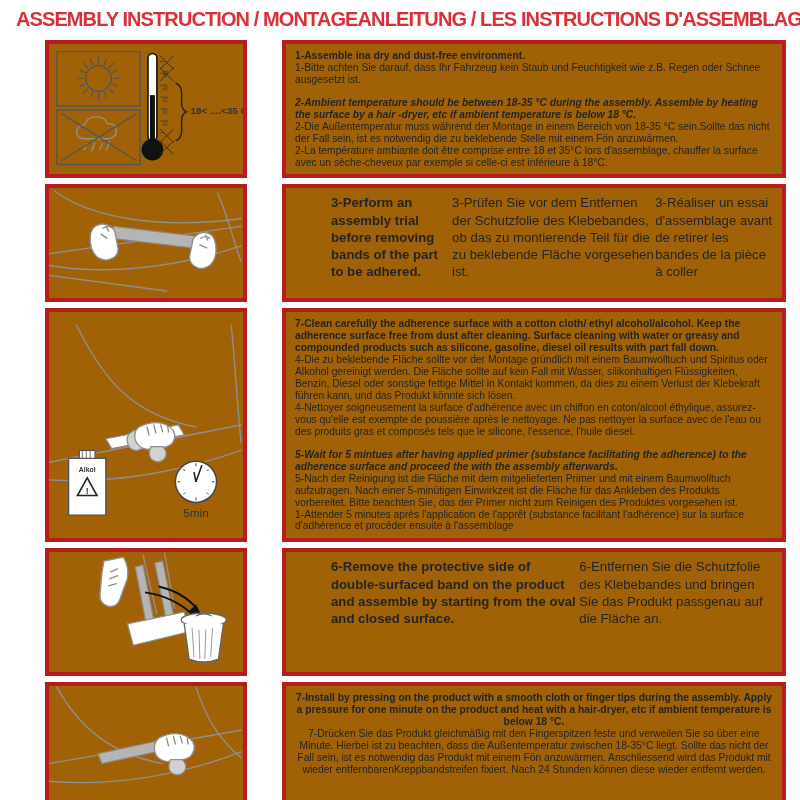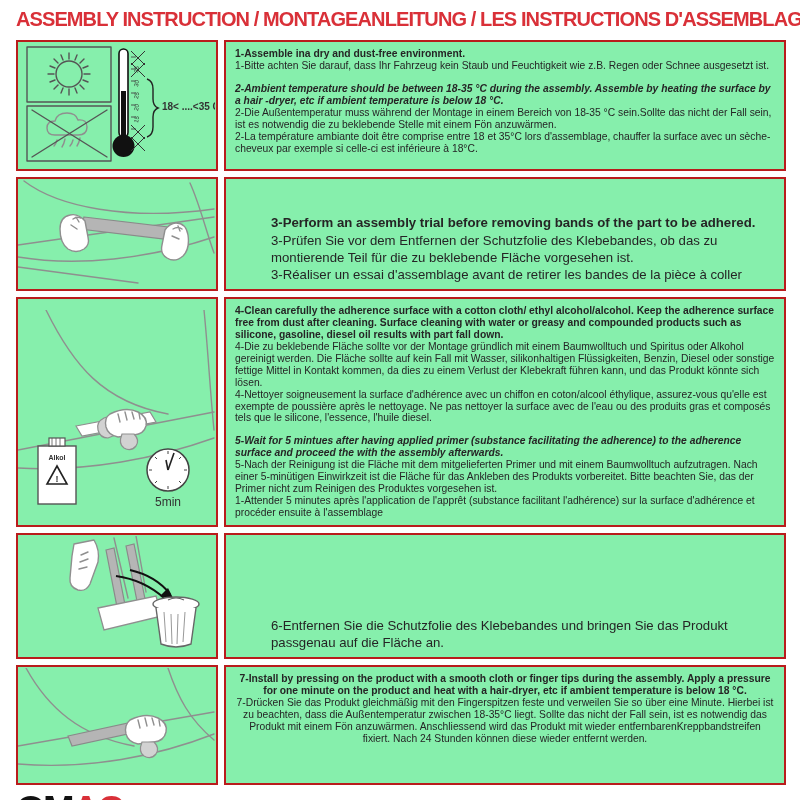--- a/index.html
+++ b/index.html
@@ -7,24 +7,24 @@
     width:800px; height:800px; overflow:hidden;
     font-family:"Liberation Sans", sans-serif;
     color:#222;
   }
   .page { padding:6px 14px 0 16px; }
   .doc-title {
     text-align:center; font-weight:bold; font-size:20px; letter-spacing:-0.9px;
     color:#d93038; white-space:nowrap; margin:2px 0 9px 0;
   }
   .row { display:flex; gap:6px; margin-bottom:6px; }
-  .cell { border:2px solid #b91c1c; background:#86efac; box-sizing:border-box; }
+  .cell { border:4px solid #b91c1c; background:#a16207; box-sizing:border-box;margin-left:29px; }
   .cell.left { flex:0 0 202px; display:flex; align-items:center; justify-content:center; overflow:hidden; }
   .cell.right { flex:1; padding:6px 9px; }
-  .row.big .cell.right { display:flex; flex-direction:column; justify-content:flex-end;padding-left:45px; }
+  .row.big .cell.right { display:flex; flex-direction:row; justify-content:flex-end;padding-left:45px; }
   .para { margin:0; font-size:10.3px; line-height:1.16; color:#252525; }
   .para.b { font-weight:bold; }
   .para.gap { margin-top:11px;font-style:italic; }
   .row.big .para { font-size:13.2px; line-height:1.3; }
   .r1 { min-height:131px; }
   .r2 { min-height:114px; }
   .r3 { min-height:210px; }
   .r4 { min-height:126px; }
   .r5 { min-height:120px;text-align:center; }
   .footer { display:flex; align-items:center; margin-top:2px; }
@@ -182,21 +182,21 @@
             <line x1="137" y1="173" x2="139" y2="171"></line>
               <line x1="161" y1="149" x2="163" y2="147"></line>
           </g>
           <line x1="150" y1="160" x2="156" y2="143" stroke="#222" stroke-width="1.6"></line>
           <line x1="150" y1="160" x2="148" y2="150" stroke="#222" stroke-width="1.6"></line>
           <text x="150" y="196" font-size="12" text-anchor="middle" fill="#222">5min</text>
         </g>
       </svg>
     </div>
     <div class="cell right">
-      <p class="para b">4-Clean carefully the adherence surface with a cotton cloth/ ethyl alcohol/alcohol. Keep the adherence surface free from dust after cleaning. Surface cleaning with water or greasy and compounded products such as silicone, gasoline, diesel oil results with part fall down.</p>
+      <p class="para b">7-Clean carefully the adherence surface with a cotton cloth/ ethyl alcohol/alcohol. Keep the adherence surface free from dust after cleaning. Surface cleaning with water or greasy and compounded products such as silicone, gasoline, diesel oil results with part fall down.</p>
       <p class="para">4-Die zu beklebende Fläche sollte vor der Montage gründlich mit einem Baumwolltuch und Spiritus oder Alkohol gereinigt werden. Die Fläche sollte auf kein Fall mit Wasser, silikonhaltigen Flüssigkeiten, Benzin, Diesel oder sonstige fettige Mittel in Kontakt kommen, da dies zu einem Verlust der Klebekraft führen kann, und das Produkt könnte sich lösen.</p>
       <p class="para">4-Nettoyer soigneusement la surface d'adhérence avec un chiffon en coton/alcool éthylique, assurez-vous qu'elle est exempte de poussière après le nettoyage. Ne pas nettoyer la surface avec de l'eau ou des produits gras et composés tels que le silicone, l'essence, l'huile diesel.</p>
       <p class="para b gap">5-Wait for 5 mintues after having applied primer (substance facilitating the adherence) to the adherence surface and proceed the with the assembly afterwards.</p>
       <p class="para">5-Nach der Reinigung ist die Fläche mit dem mitgelieferten Primer und mit einem Baumwolltuch aufzutragen. Nach einer 5-minütigen Einwirkzeit ist die Fläche für das Ankleben des Produkts vorbereitet. Bitte beachten Sie, das der Primer nicht zum Reinigen des Produktes vorgesehen ist.</p>
       <p class="para">1-Attender 5 minutes après l'application de l'apprêt (substance facilitant l'adhérence) sur la surface d'adhérence et procéder ensuite à l'assemblage</p>
     </div>
   </div>
 
   <div class="row big r4">
     <div class="cell left">
@@ -216,20 +216,21 @@
         </g>
         <g>
           <ellipse cx="158" cy="68" rx="23" ry="7" fill="#fff" stroke="#666" stroke-width="1.4"></ellipse>
           <path d="M138,72 L143,108 q15,6 30,0 L178,72" fill="#fff" stroke="#666" stroke-width="1.4"></path>
           <path d="M146,76 l2,30 M153,78 l1,30 M160,78 l-1,30 M167,76 l-2,30" stroke="#999" stroke-width="1"></path>
           <path d="M150,64 q8,-4 16,0" fill="none" stroke="#666" stroke-width="1.2"></path>
         </g>
       </svg>
     </div>
     <div class="cell right">
+      <p class="para b">6-Remove the protective side of double-surfaced band on the product and assemble by starting from the oval and closed surface.</p>
       <p class="para">6-Entfernen Sie die Schutzfolie des Klebebandes und bringen Sie das Produkt passgenau auf die Fläche an.</p>
     </div>
   </div>
 
   <div class="row r5">
     <div class="cell left">
       <svg width="198" height="114" viewBox="0 0 198 114">
         <path class="sk" d="M8,0 C30,40 62,68 116,78"></path>
         <path class="sk" d="M150,0 C160,30 172,52 196,72"></path>
         <path class="sk" d="M0,78 L196,44"></path>

